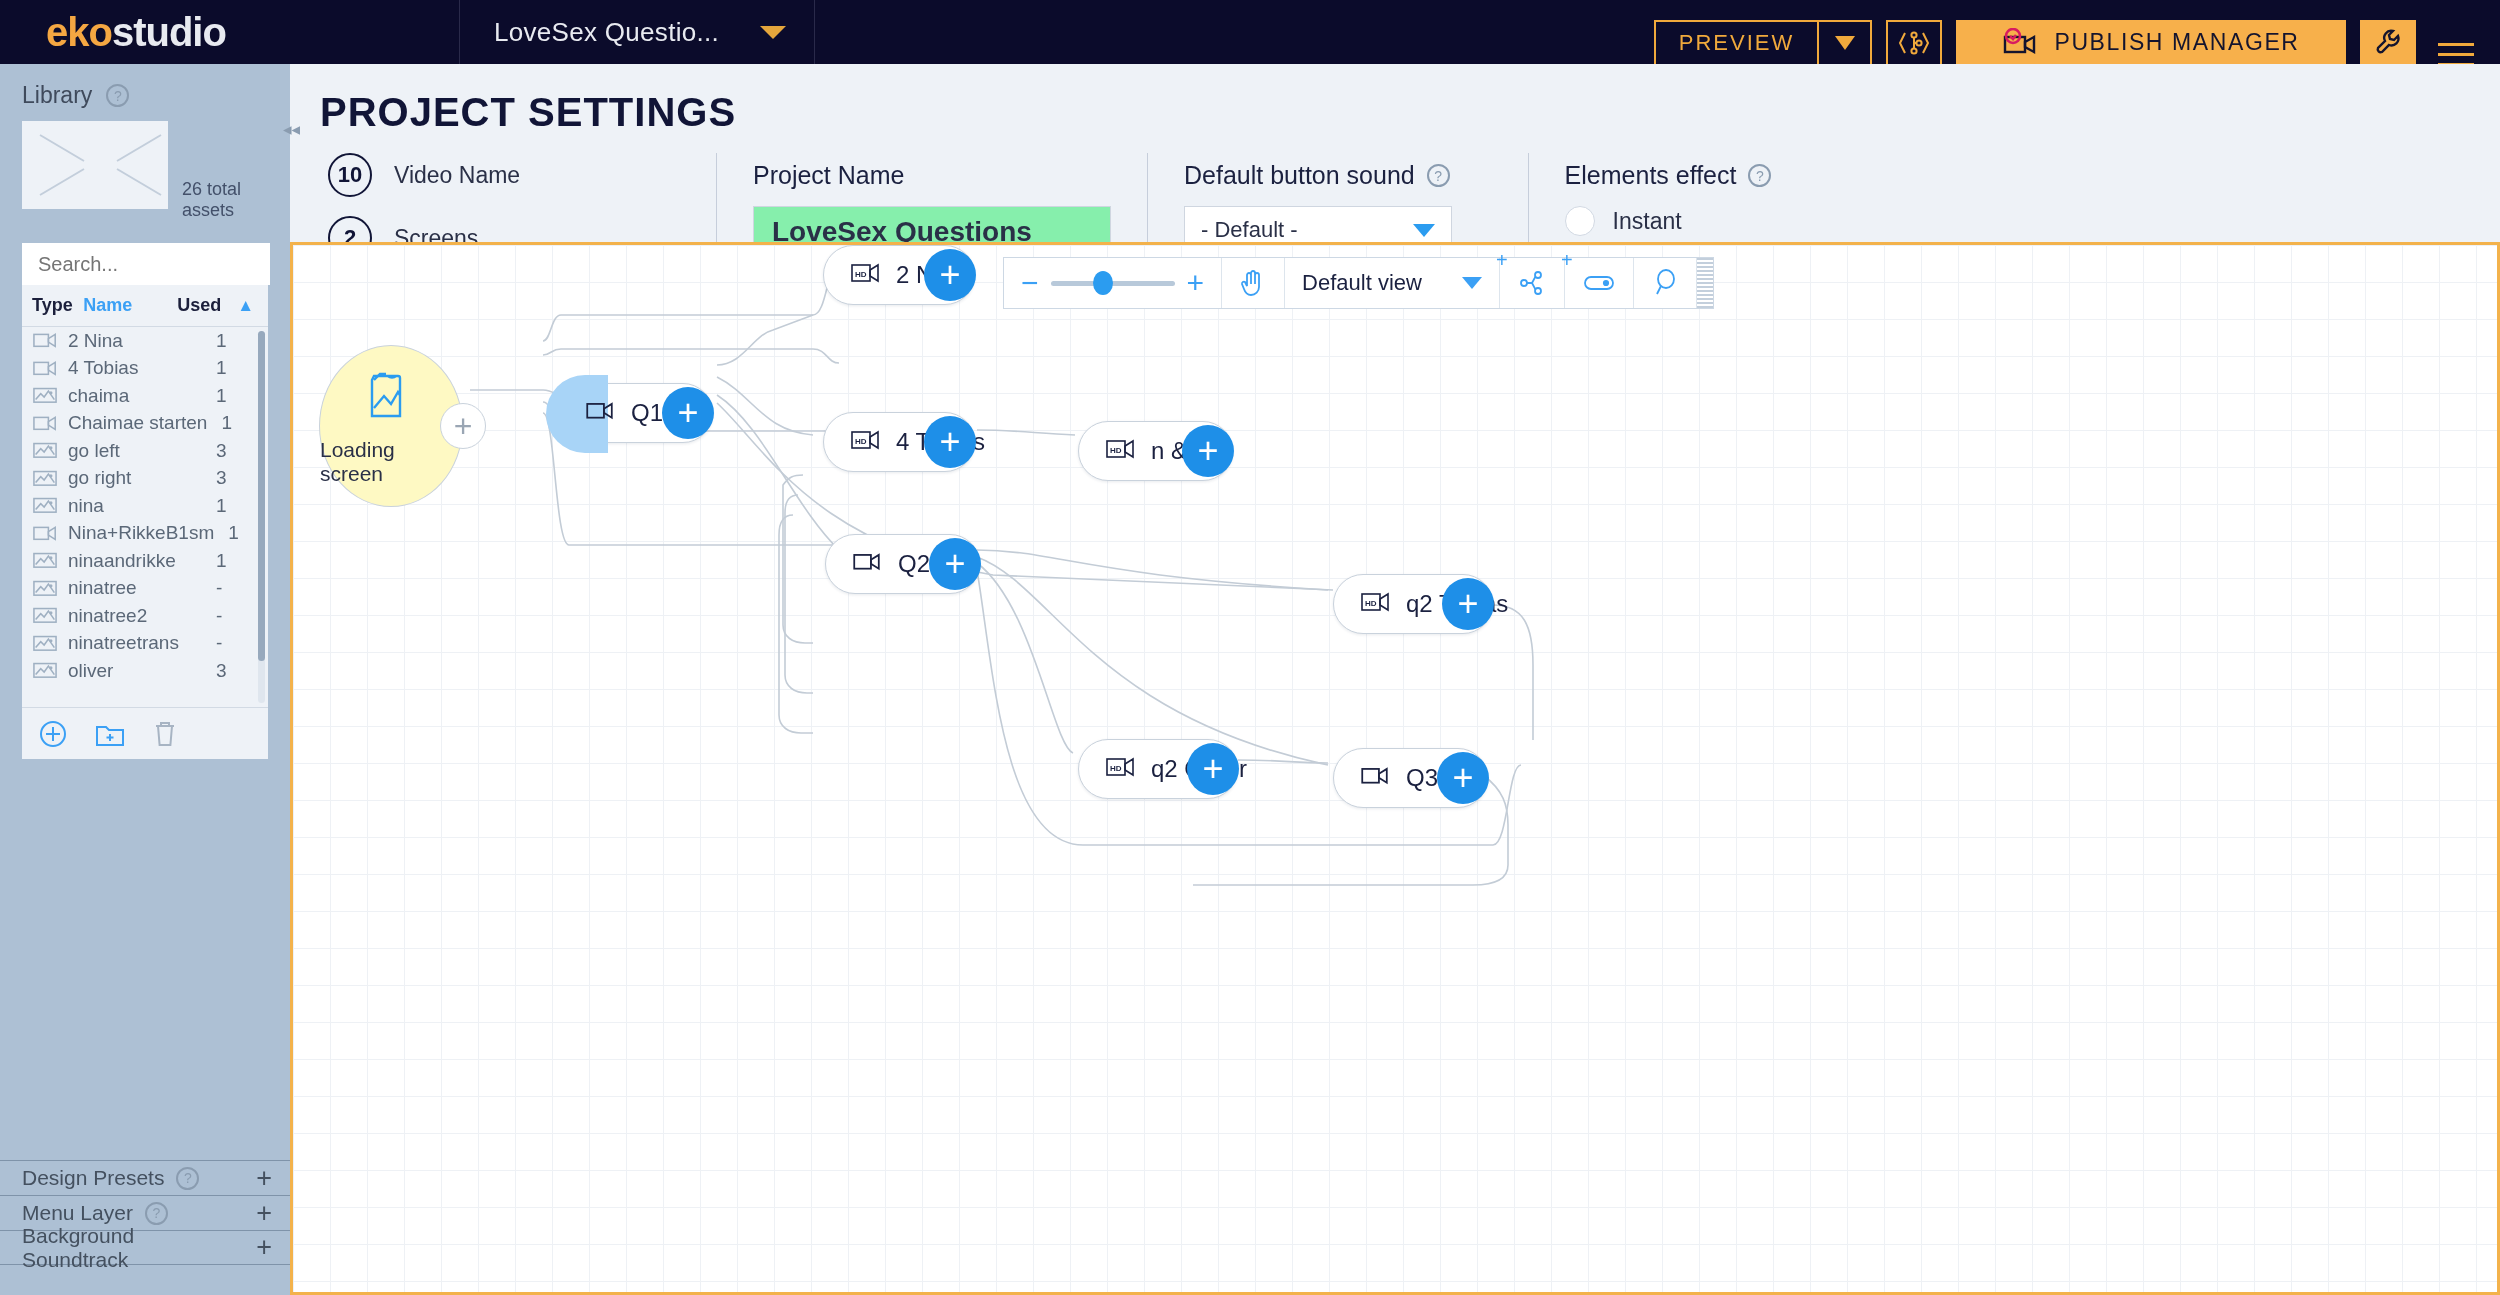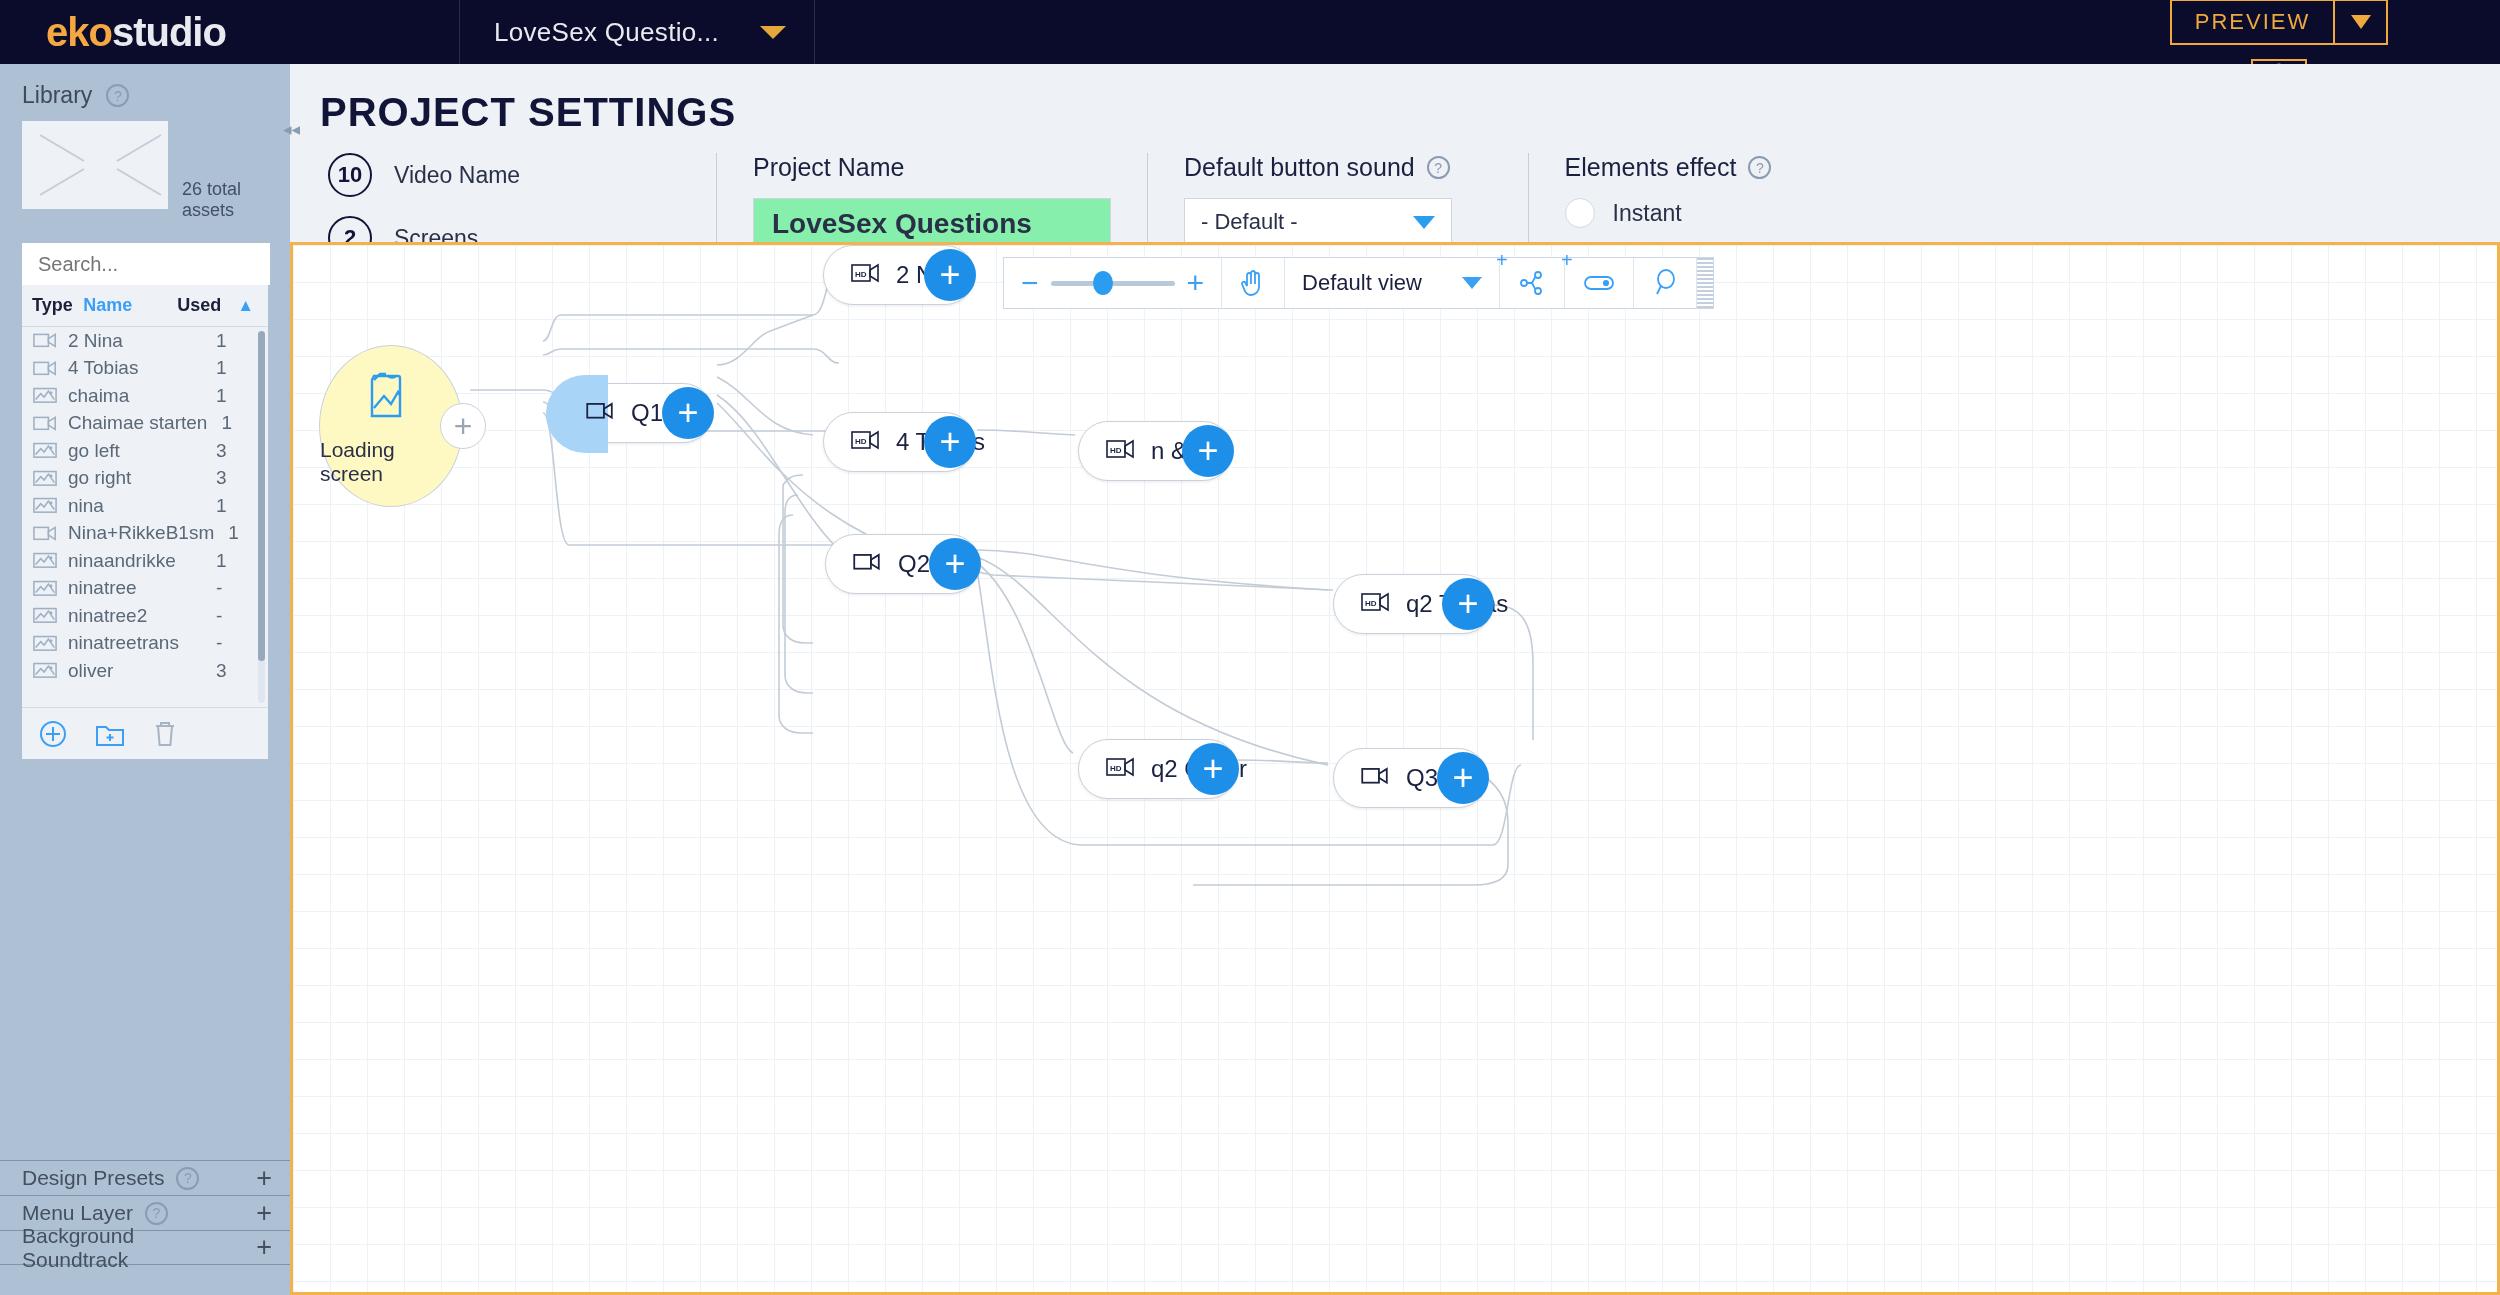--- a/index.html
+++ b/index.html
@@ -23,22 +23,22 @@
   .logo-studio { color: #e8eaf0; }
   .proj-select {
     width: 355px; height: 64px; display: flex; align-items: center;
     justify-content: space-between; padding: 0 28px 0 34px;
     border-right: 1px solid #2a2a4a; cursor: pointer;
   }
   .proj-name { color: #e8eaf0; font-size: 26px; letter-spacing: .3px; }
   .chev-down { width: 0; height: 0; border-left: 13px solid transparent;
     border-right: 13px solid transparent; border-top: 13px solid #e5a63c; }
   .topbar-right {
-    margin-left: auto; display: flex; align-items: center;
-    gap: 14px; padding-right: 26px; height: 67px; flex-direction: column;
+    margin-left: auto; display: flex; align-items: flex-end;
+    gap: 14px; padding-right: 26px; height: 67px;
   }
   .btn-outline {
     border: 2px solid #f0a93c; color: #f0a93c; background: transparent;
     height: 46px; display: flex; align-items: center; justify-content: center;
     font-size: 22px; letter-spacing: 2px; cursor: pointer; font-family: inherit;
   }
   .btn-preview { width: 163px; border-right: none; }
   .btn-preview-arrow { width: 55px; }
   .tri-down { width: 0; height: 0; border-left: 10px solid transparent;
     border-right: 10px solid transparent; border-top: 14px solid #f0a93c; }
@@ -144,21 +144,21 @@
   .stats { width: 360px; padding-left: 8px; }
   .stat { display: flex; align-items: center; gap: 22px; margin-bottom: 19px; }
   .stat-circle {
     width: 44px; height: 44px; border-radius: 50%; border: 2px solid #111537;
     display: flex; align-items: center; justify-content: center;
     font-size: 22px; font-weight: bold; color: #111537; flex: 0 0 auto;
   }
   .stat-label { font-size: 23px; color: #2a3047; }
   .vdiv { width: 1px; background: #c6cedb; align-self: stretch; margin: 0 36px; min-height: 180px; }
   .field-label { font-size: 25px; color: #1b2140; margin-bottom: 16px;
-    display: flex; align-items: center; gap: 12px; }
+    display: flex; align-items: center; gap: 12px; margin-top: 8px; }
   .text-input {
     width: 358px; height: 52px; background: #86efac; border: 1px solid #cfd6e0;
     padding: 0 18px; font-size: 28px; color: #2a3047; outline: none; font-family: inherit; font-weight: bold;
   }
   .select-box {
     width: 268px; height: 48px; background: #fff; border: 1px solid #cfd6e0;
     display: flex; align-items: center; justify-content: space-between;
     padding: 0 16px; font-size: 22px; color: #2a3047; cursor: pointer; margin-top: 7px;
   }
   .sel-chev { width: 0; height: 0; border-left: 11px solid transparent;

